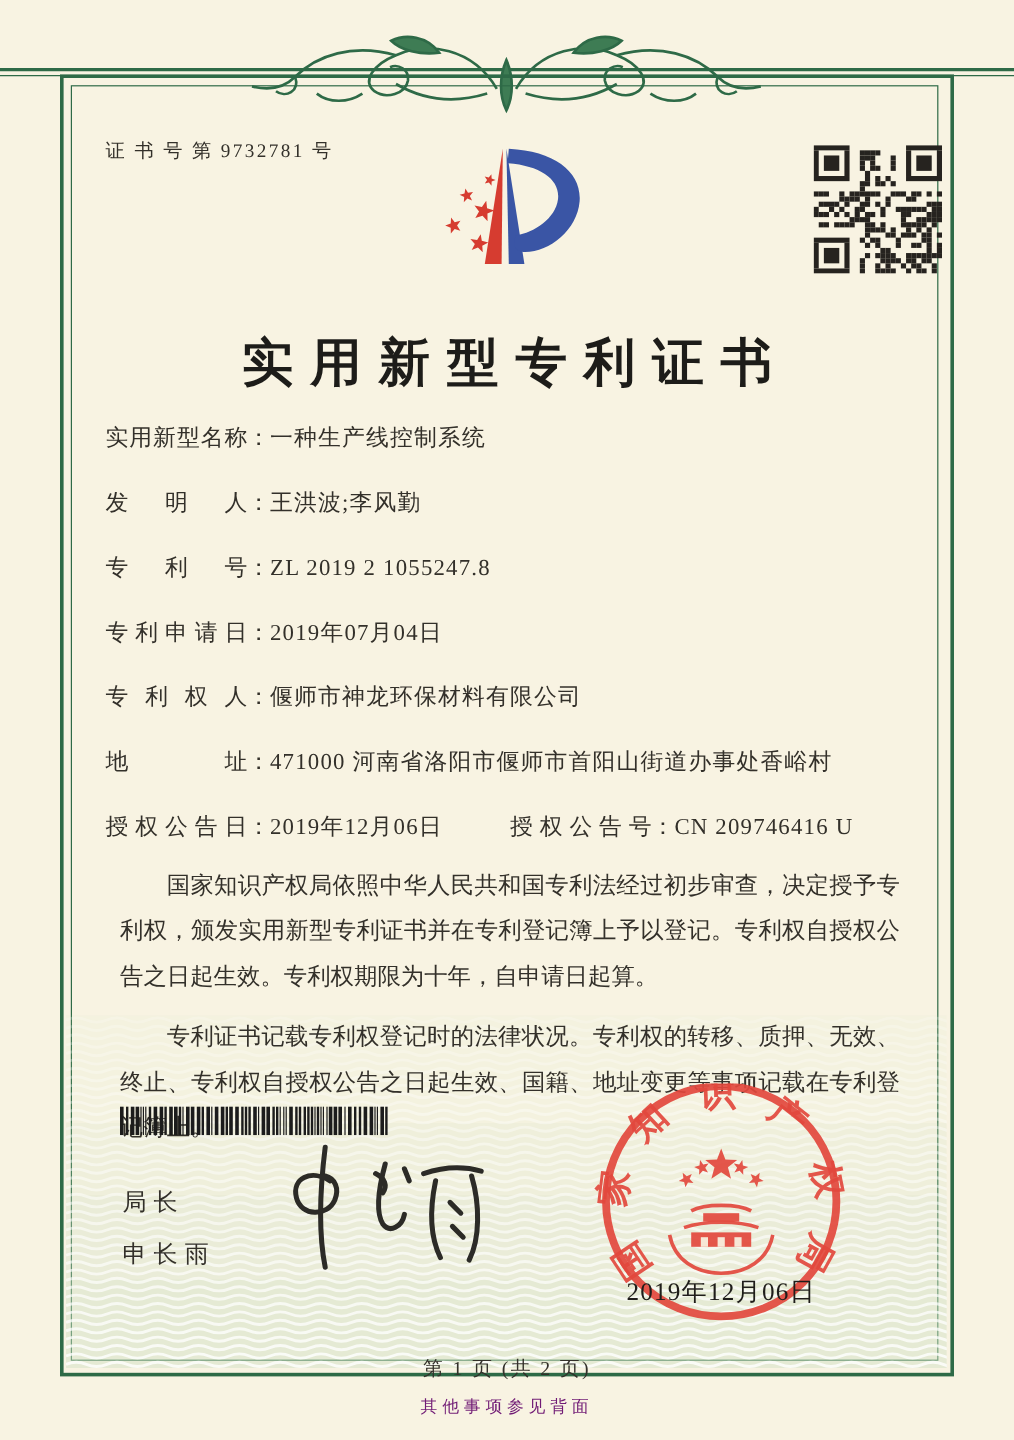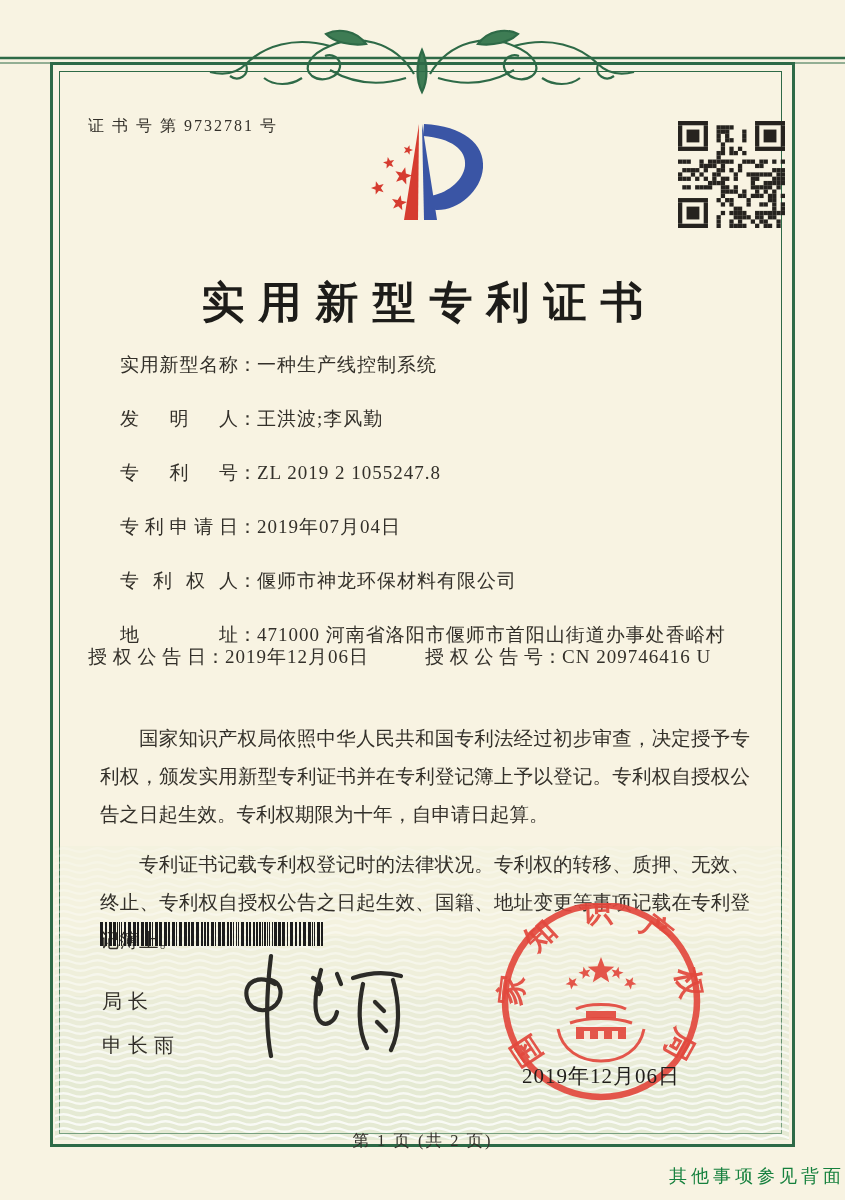--- a/index.html
+++ b/index.html
@@ -17,48 +17,48 @@
   .border-outer{position:absolute; left:50px; top:62px; width:739px; height:1079px;
     border:3px solid var(--green);}
   .border-inner{position:absolute; left:59px; top:71px; width:721px; height:1061px;
     border:1px solid var(--green);}
   .guilloche{position:absolute; left:55px; top:846px; width:734px; height:294px;}
   .cert-no{position:absolute; left:88px; top:116px; font-size:16px; letter-spacing:2px;}
   .logo{position:absolute; left:340px; top:110px; width:185px; height:128px;}
   .qr{position:absolute; left:678px; top:121px; width:107px; height:107px;}
   .title{position:absolute; left:0; top:250px; width:100%; text-align:center;
     font-size:43px; font-weight:bold; letter-spacing:14px; text-indent:14px; color:#1d1c19;margin-top:24px;}
-  .fields{position:absolute; left:88px; top:352px; width:672px;margin-left:32px;}
+  .fields{position:absolute; left:88px; top:352px; width:672px;}
   .row{height:54px; font-size:19px; white-space:nowrap;}
   .lbl{display:inline-block; width:118px; text-align:justify; text-align-last:justify; vertical-align:top;}
   .colon{display:inline-block;}
   .val{letter-spacing:1px;}
-  .grant-row{position:absolute; left:88px; top:644px; width:672px; font-size:19px; white-space:nowrap;}
+  .grant-row{position:absolute; left:88px; top:676px; width:672px; font-size:19px; white-space:nowrap;}
   .grant-no{position:absolute; left:337px; top:0;}
   .paras{position:absolute; left:88px; top:708px; width:674px; font-size:19.5px;
     line-height:1.95; text-align:justify;}
   .paras p{margin:12px; text-indent:2em;}
   .barcode{position:absolute; left:100px; top:922px; width:228px; height:24px;}
   .director{position:absolute; left:102px; top:988px; font-size:20px; letter-spacing:6px;}
   .director .name{margin-top:17px;}
   .signature{position:absolute; left:225px; top:948px; width:190px; height:118px;}
   .signature path{stroke:#2c2b27; stroke-width:4.2; fill:none; stroke-linecap:round;}
   .seal{position:absolute; left:492px; top:903px; width:218px; height:205px;}
   .seal-ring{stroke:var(--seal-red); stroke-width:6.5; fill:none; opacity:.92;}
   .seal-text{fill:var(--seal-red); font-size:30px; font-weight:bold; opacity:.92;
     font-family:"Liberation Serif","DejaVu Serif",serif;}
   .seal-emblem path,.seal-emblem rect{fill:var(--seal-red); opacity:.92;}
   .seal-emblem .ln{fill:none; stroke:var(--seal-red); stroke-width:3; opacity:.92;}
   .seal-emblem .cut{fill:var(--paper);}
   .seal-date{position:absolute; left:492px; top:1062px; width:218px; text-align:center;
     font-size:21px; letter-spacing:1px; color:#1f1d1a;}
   .page-no{position:absolute; left:0; top:1106px; width:100%; text-align:center;
     font-size:16.5px; letter-spacing:2px;margin-top:24px;}
-  .back-note{position:absolute; left:0; top:1164px; width:100%; text-align:right;
-    font-size:18px; letter-spacing:4px; color:#15803d;}
+  .back-note{position:absolute; left:0; top:1164px; width:100%; text-align:center;
+    font-size:14px; letter-spacing:4px; color:#701a75;}
 </style>
 </head>
 <body>
 
 <div class="page">
 
   <svg class="ornament" viewBox="0 0 845 80">
     <line x1="0" y1="36" x2="845" y2="36" stroke-width="2.6"></line>
     <line x1="0" y1="41" x2="845" y2="41" stroke-width="1"></line>
     <g fill="none" stroke-width="2.2">

